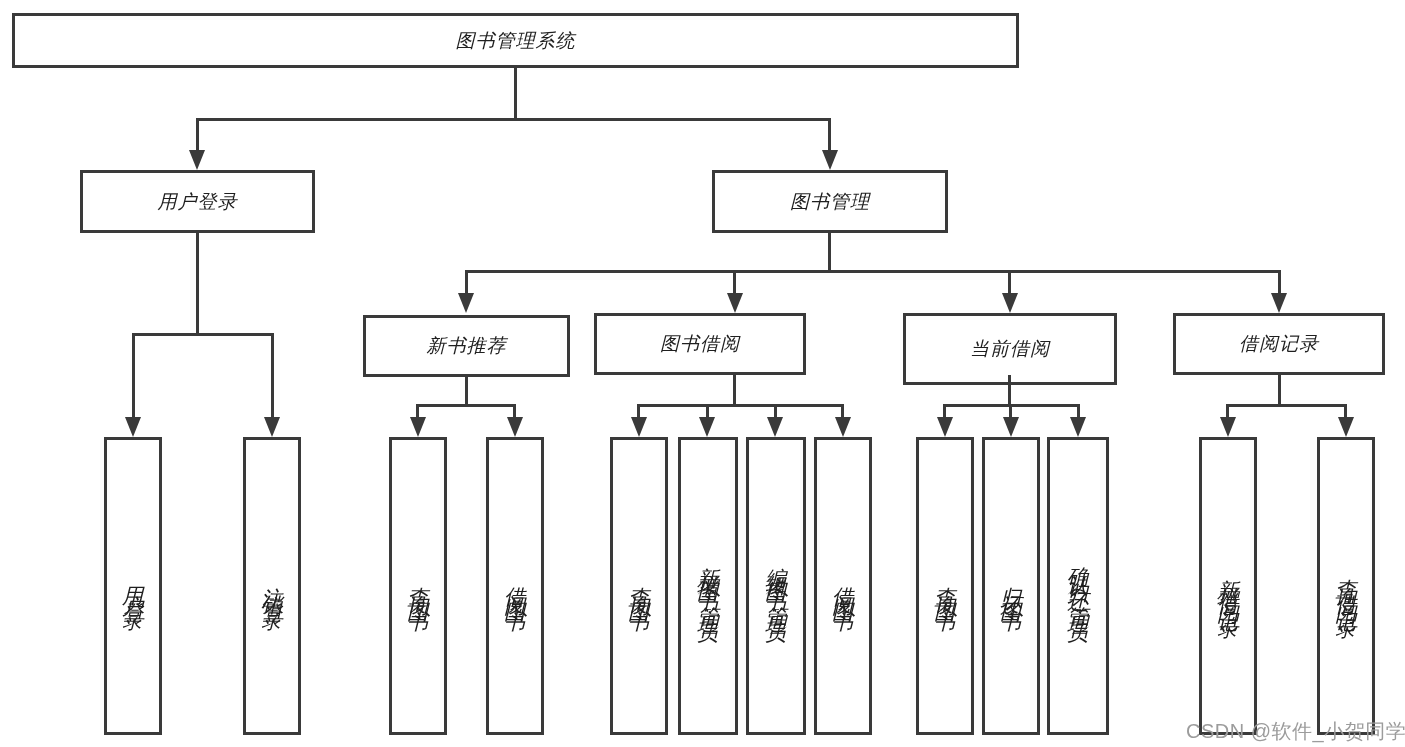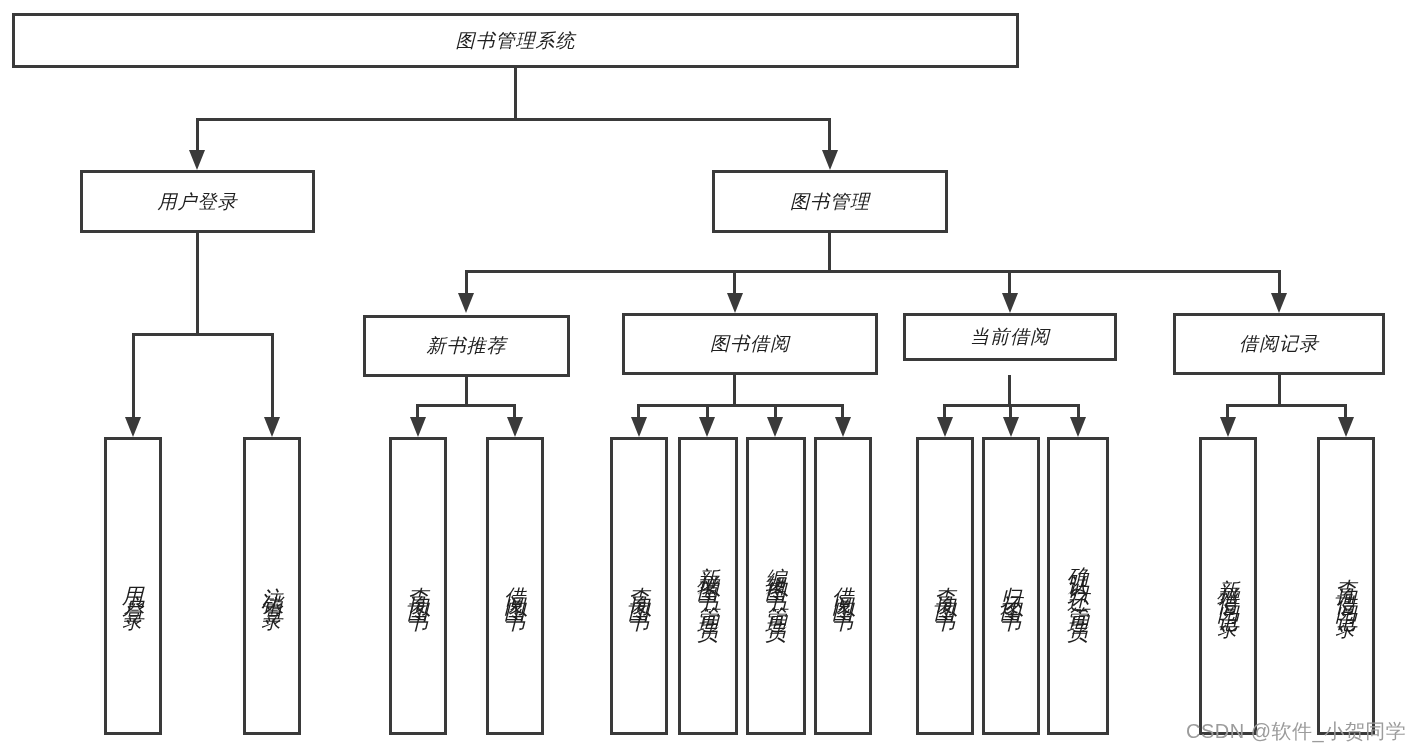--- a/index.html
+++ b/index.html
@@ -49,24 +49,24 @@
   <div class="box h" style="left:80px;top:170px;width:235px;height:63px">
     <span>用户登录</span>
   </div>
   <div class="box h" style="left:712px;top:170px;width:236px;height:63px">
     <span>图书管理</span>
   </div>
 
   <div class="box h" style="left:363px;top:315px;width:207px;height:62px">
     <span>新书推荐</span>
   </div>
-  <div class="box h" style="left:622px;top:313px;width:256px;height:62px">
+  <div class="box h" style="left:594px;top:313px;width:212px;height:62px">
     <span>图书借阅</span>
   </div>
-  <div class="box h" style="left:903px;top:313px;width:214px;height:48px">
+  <div class="box h" style="left:903px;top:313px;width:214px;height:72px">
     <span>当前借阅</span>
   </div>
   <div class="box h" style="left:1173px;top:313px;width:212px;height:62px">
     <span>借阅记录</span>
   </div>
 
   <div class="box v" style="left:104px;top:437px;width:58px;height:298px">
     <span>用户登录</span>
   </div>
   <div class="box v" style="left:243px;top:437px;width:58px;height:298px">

